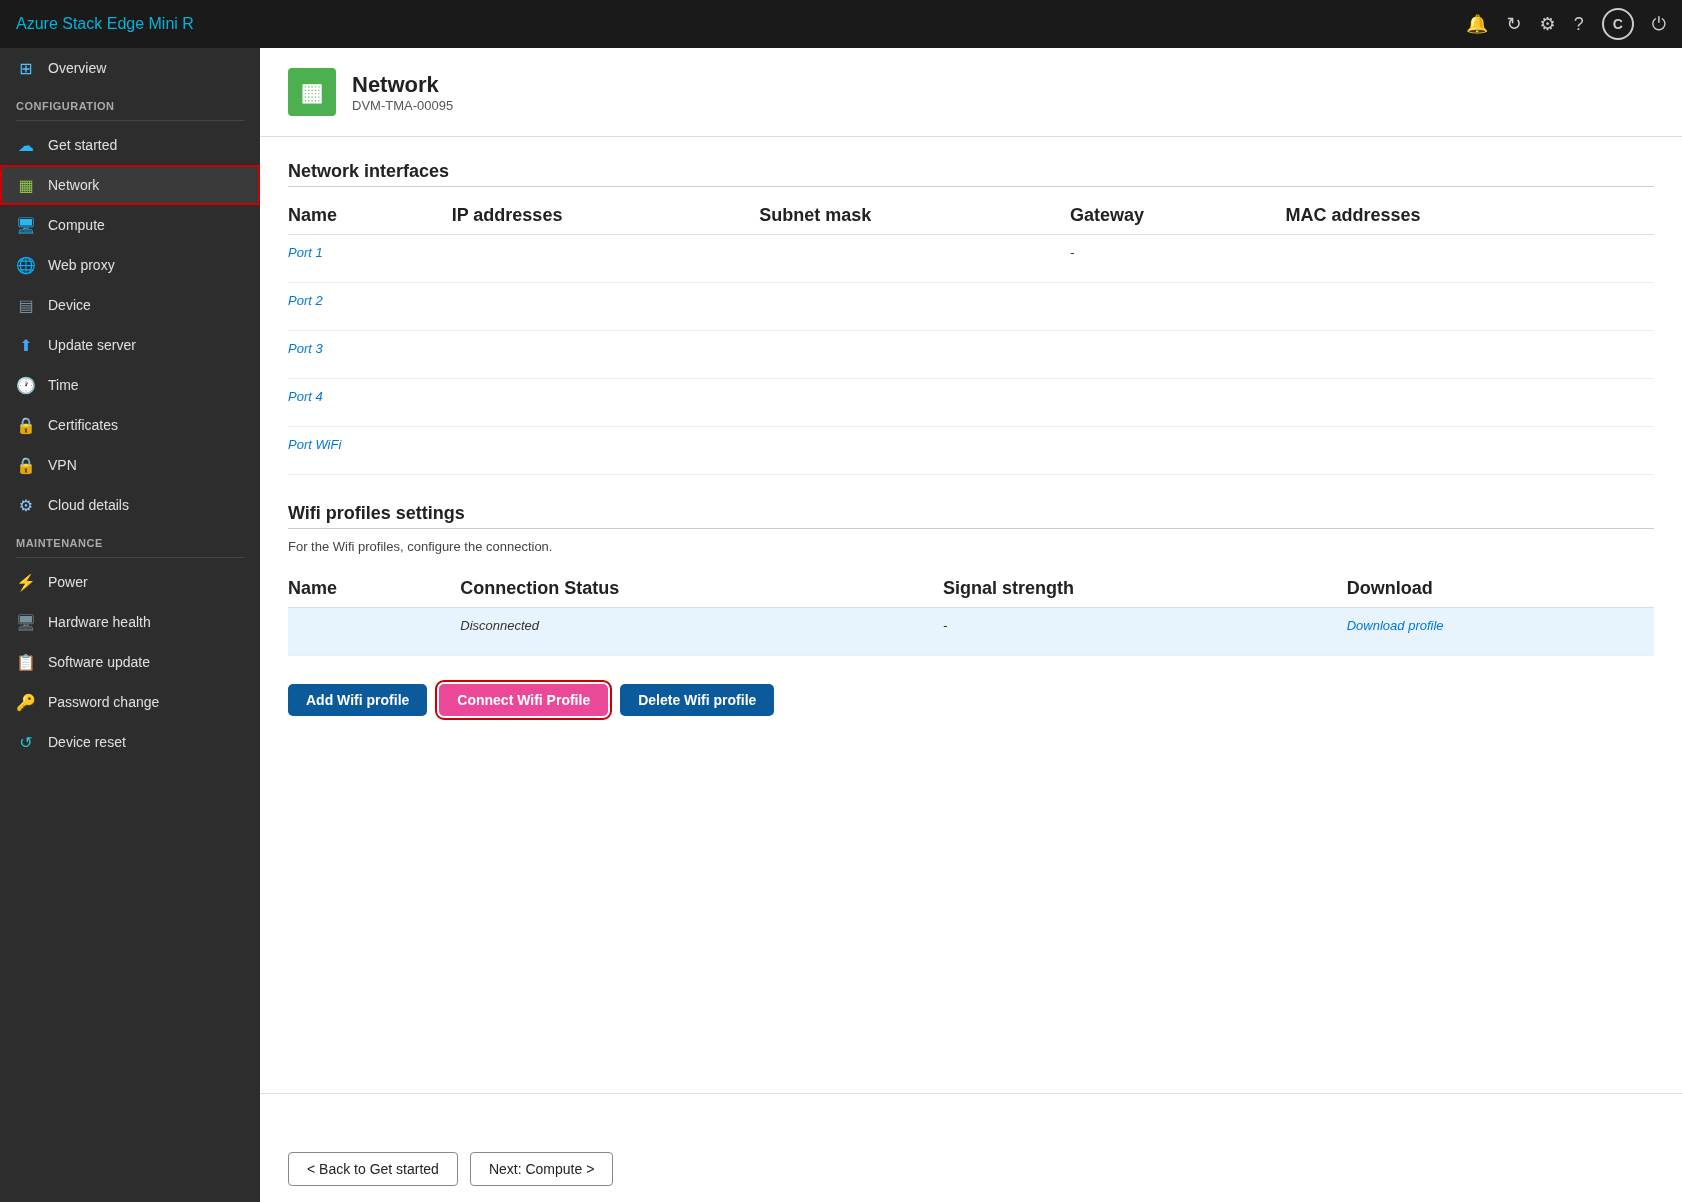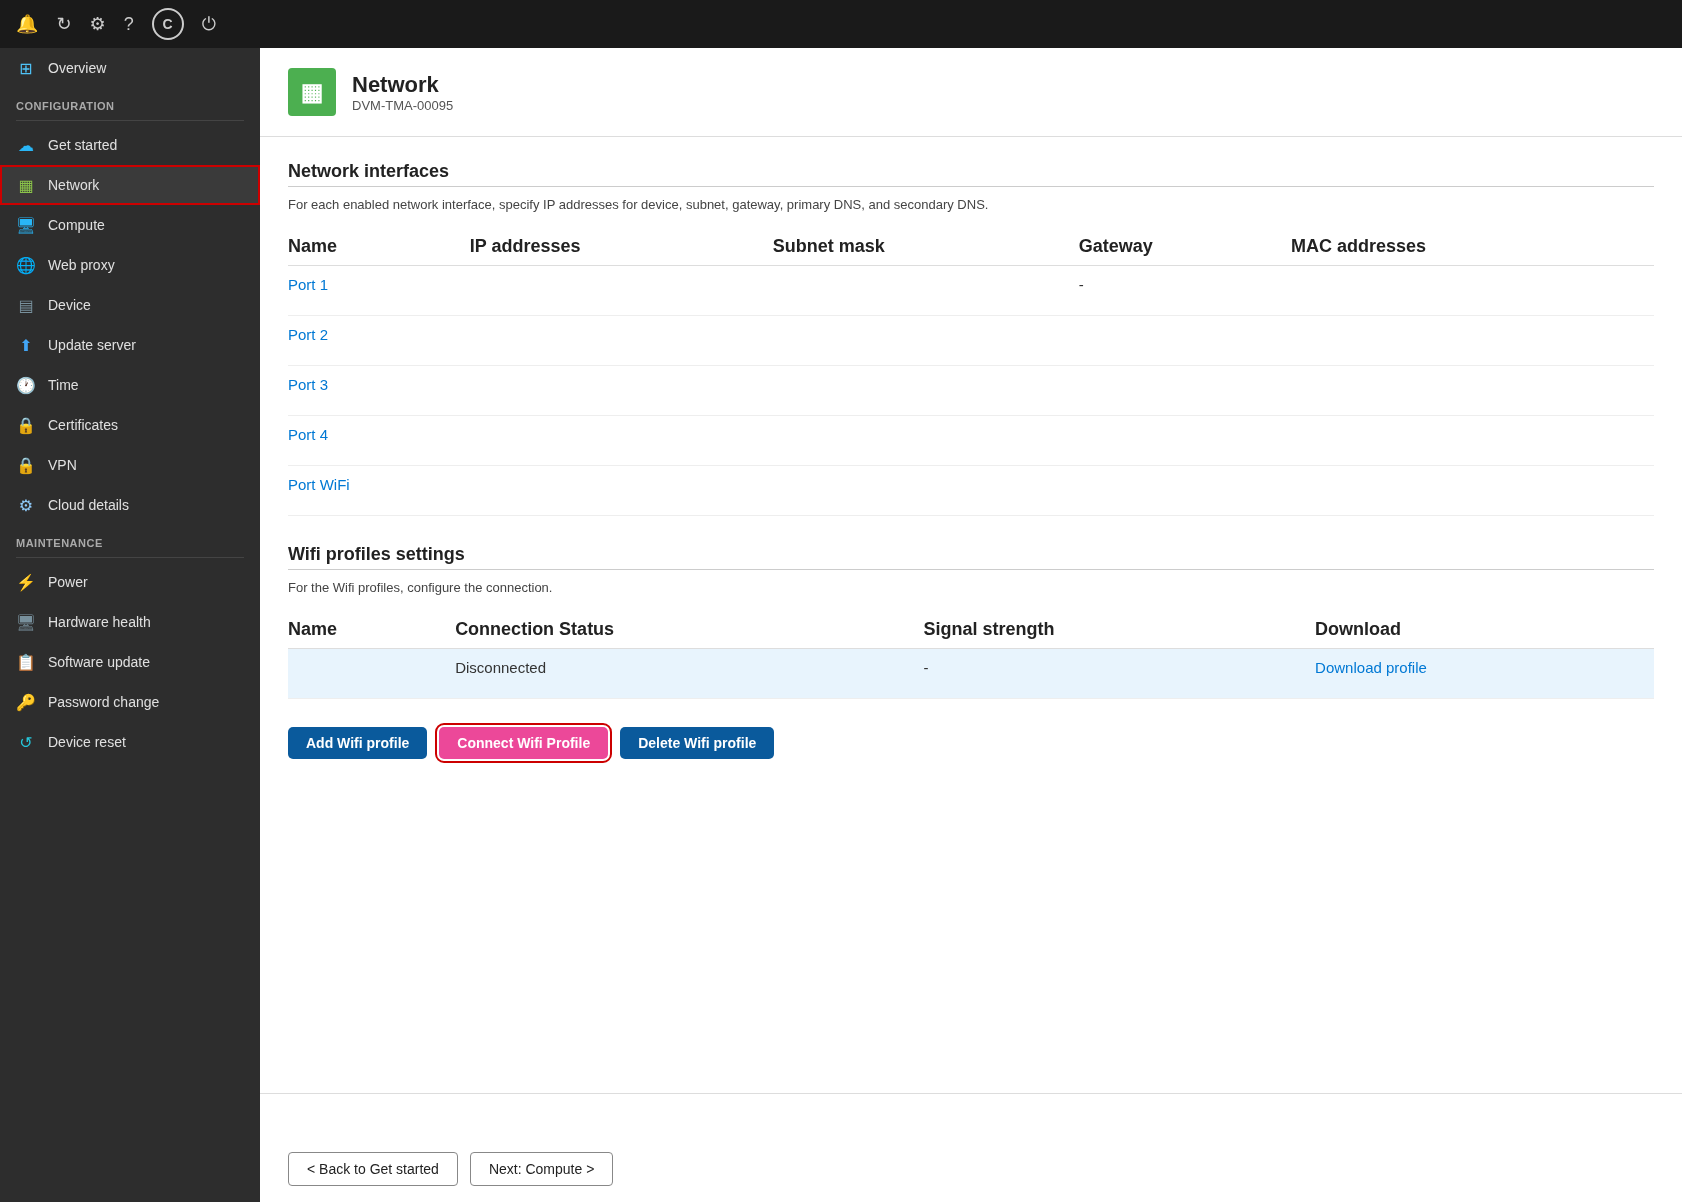--- a/index.html
+++ b/index.html
@@ -161,23 +161,24 @@
     .data-table th {
       text-align: left;
       font-weight: 600;
       font-size: 18px;
       color: #222;
       padding: 8px 12px 8px 0;
       border-bottom: 1px solid #ddd;
     }
     .data-table td {
       padding: 10px 12px 22px 0;
-      font-size: 15px;
+      font-size: 13px;
       color: #333;
       border-bottom: 1px solid #eee;
+      font-style: italic;
     }
     .data-table td.link-cell {
       color: #0078d4;
       cursor: pointer;
     }
     .data-table tr.highlighted { background: #e8f4fd; }
 
     
     .wifi-section { margin-top: 8px; }
 
@@ -242,20 +243,21 @@
     .icon-power { color: #ffeb3b; }
     .icon-health { color: #78909c; }
     .icon-software { color: #b0bec5; }
     .icon-password { color: #fdd835; }
     .icon-reset { color: #26c6da; }
   </style>
 </head>
 <body>
 
 <div class="topbar">
+  <span class="topbar-title">Azure Stack Edge Mini R</span>
   <div class="topbar-icons">
     <span class="topbar-icon" title="Notifications">🔔</span>
     <span class="topbar-icon" title="Refresh">↻</span>
     <span class="topbar-icon" title="Settings">⚙</span>
     <span class="topbar-icon" title="Help">?</span>
     <span class="topbar-icon-c">C</span>
     <span class="topbar-icon" title="Power">⏻</span>
   </div>
 </div>
 
@@ -346,21 +348,20 @@
         <h1>Network</h1>
         <div class="subtitle">DVM-TMA-00095</div>
       </div>
     </div>
 
     <div class="content-body">
 
       <div>
         <h2 class="section-title">Network interfaces</h2>
         <div class="section-divider"></div>
-        <p class="section-desc">For each enabled network interface, specify IP addresses for device, subnet, gateway, primary DNS, and secondary DNS.</p>
 
         <table class="data-table">
           <thead>
             <tr>
               <th>Name</th>
               <th>IP addresses</th>
               <th>Subnet mask</th>
               <th>Gateway</th>
               <th>MAC addresses</th>
             </tr>

